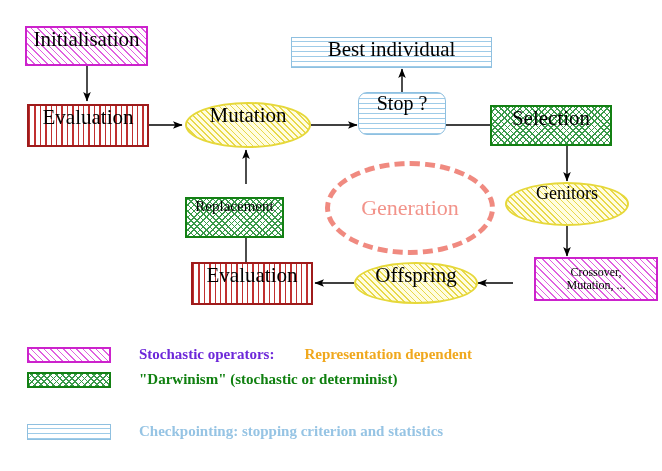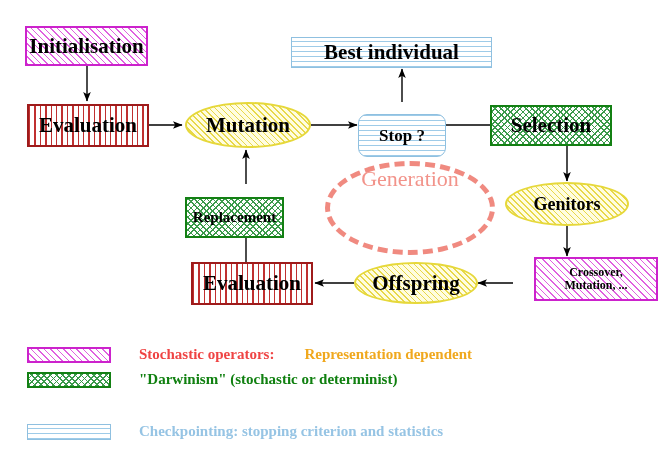--- a/index.html
+++ b/index.html
@@ -17,29 +17,27 @@
   }
   #svg-layer {
     position: absolute;
     left: 0; top: 0;
     width: 662px;
     height: 471px;
   }
   .node {
     position: absolute;
     display: flex;
-    align-items: center;
     justify-content: center;
     text-align: center;
     color: #000000;
     font-family: "Liberation Serif", "DejaVu Serif", serif;
     box-sizing: border-box;
     line-height: 1.05;
     z-index: 3;
-    font-weight: bold;
   }
   .node .lbl { position: relative; z-index: 4; }
 
   
   .fill-magenta {
     background-color: #ffffff;
     background-image: repeating-linear-gradient(45deg,
         #e060e0 0px, #e060e0 1.3px, rgba(255,255,255,0) 1.3px, rgba(255,255,255,0) 4.6px);
     border: 2px solid #cc22cc;
   }
@@ -72,20 +70,21 @@
   }
   .ellipse { border-radius: 50%; }
   .rounded { border-radius: 9px; }
 
   .generation-ellipse {
     position: absolute;
     border: 5px dashed #f08a80;
     border-radius: 50%;
     box-sizing: border-box;
     display: flex;
+    align-items: center;
     justify-content: center;
     color: #f2938a;
     font-family: "Liberation Serif", "DejaVu Serif", serif;
     z-index: 2;
     background: transparent;
   }
 
   
   #legend { position: absolute; left: 0; top: 0; width: 662px; height: 471px; z-index: 5; }
   .legend-row { position: absolute; display: flex; align-items: center; }
@@ -147,21 +146,21 @@
   </div>
 
   <div class="node fill-yellow ellipse" style="left:185px; top:102px; width:126px; height:46px; font-size:21px;">
     <span class="lbl">Mutation</span>
   </div>
 
   <div class="node fill-blue" style="left:291px; top:37px; width:201px; height:31px; font-size:21px;">
     <span class="lbl">Best individual</span>
   </div>
 
-  <div class="node fill-blue rounded" style="left:358px; top:114px; width:88px; height:43px; font-size:17px;">
+  <div class="node fill-blue rounded" style="left:358px; top:92px; width:88px; height:43px; font-size:20px;">
     <span class="lbl">Stop ?</span>
   </div>
 
   <div class="node fill-green" style="left:490px; top:105px; width:122px; height:41px; font-size:21px;">
     <span class="lbl">Selection</span>
   </div>
 
   <div class="node fill-yellow ellipse" style="left:505px; top:182px; width:124px; height:44px; font-size:18px;">
     <span class="lbl">Genitors</span>
   </div>
@@ -181,21 +180,21 @@
 
   <div class="node fill-green" style="left:185px; top:197px; width:99px; height:41px; font-size:15px;">
     <span class="lbl">Replacement</span>
   </div>
 
   <div id="legend">
 
     <div class="legend-row" style="left:27px; top:346px;">
       <div class="swatch fill-magenta"></div>
       <div class="legend-text">
-        <span style="color:#ef4444;">Stochastic operators:</span><span class="part2" style="color:#f0a81e;">Representation dependent</span>
+        <span style="color:#6d28d9;">Stochastic operators:</span><span class="part2" style="color:#f0a81e;">Representation dependent</span>
       </div>
     </div>
 
     <div class="legend-row" style="left:27px; top:371px;">
       <div class="swatch fill-green"></div>
       <div class="legend-text">
         <span style="color:#108010;">"Darwinism" (stochastic or determinist)</span>
       </div>
     </div>
 

